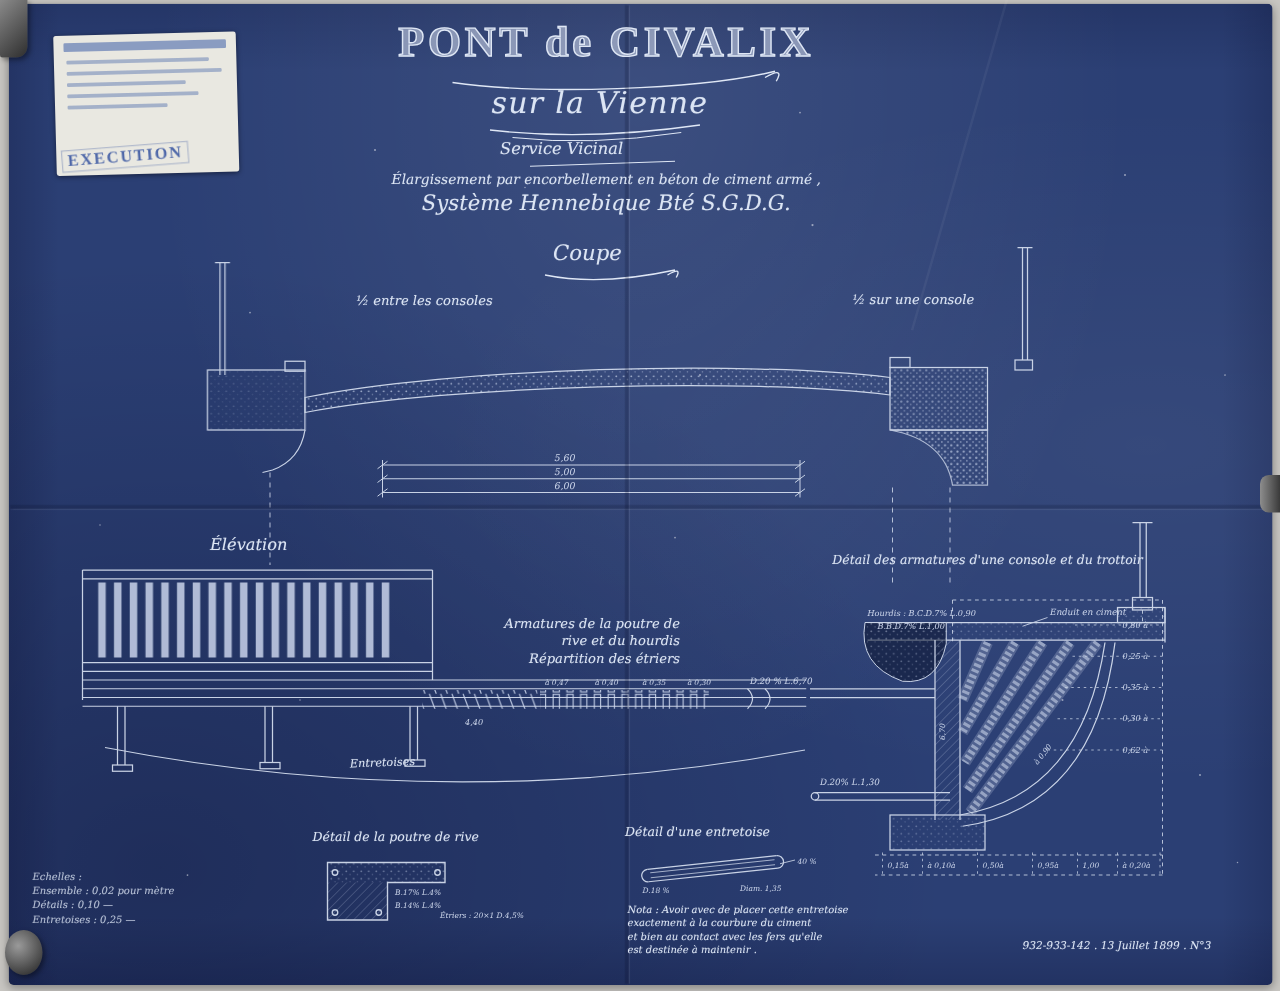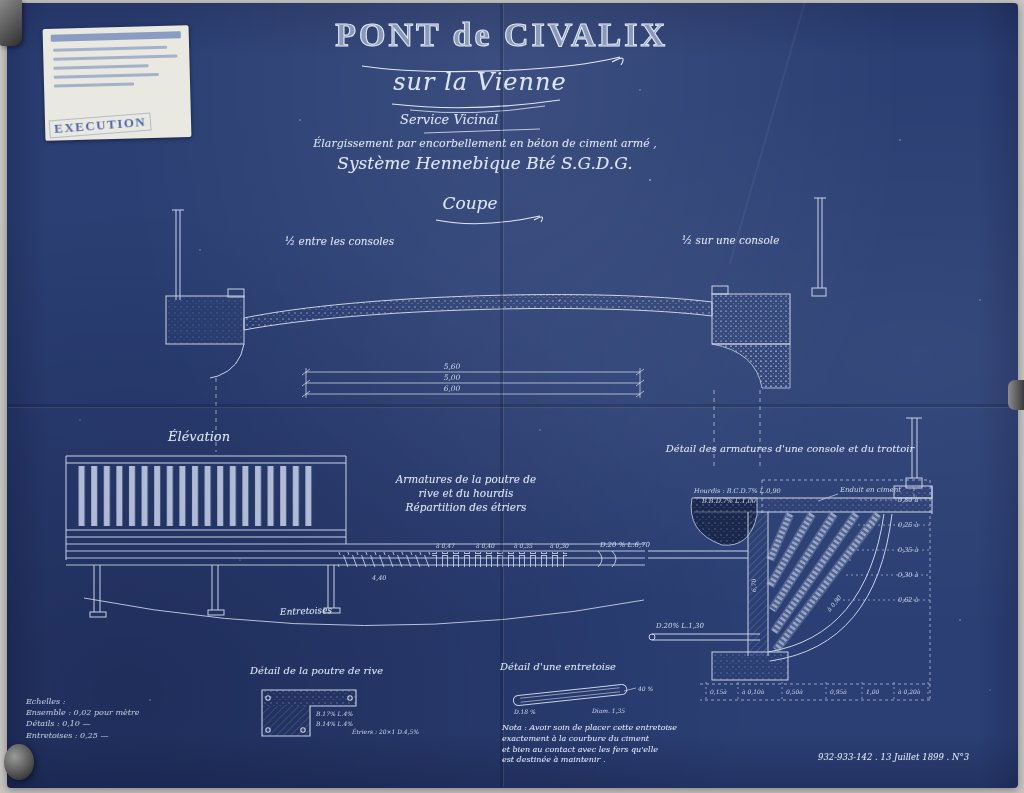--- a/index.html
+++ b/index.html
@@ -17,22 +17,22 @@
   .fold-v{position:absolute;left:500px;top:4px;bottom:6px;width:3px;
     background:rgba(8,14,42,0.22);box-shadow:1px 0 1px rgba(255,255,255,0.10);pointer-events:none;}
   .fold-h{position:absolute;top:404px;left:8px;right:7px;height:3px;
     background:rgba(8,14,42,0.20);box-shadow:0 1px 1px rgba(255,255,255,0.09);pointer-events:none;}
   .crease{position:absolute;left:770px;top:-30px;width:2px;height:300px;transform:rotate(16deg);
     background:rgba(255,255,255,0.05);pointer-events:none;}
   svg#linework{position:absolute;left:0;top:0;}
   svg text{font-family:"DejaVu Serif",serif;font-style:italic;fill:#d7e0f3;stroke:none;}
   .hw{position:absolute;color:#dce5f4;font-style:italic;white-space:nowrap;
       text-shadow:0 0 1px rgba(220,229,244,0.30);}
-  .center{text-align:center;white-space:normal;}
-  #main-title{left:302px;top:16px;width:366px;text-align:right;font-size:34px;font-weight:700;
+  .center{text-align:right;white-space:normal;margin-top:20px;}
+  #main-title{left:302px;top:16px;width:366px;text-align:center;font-size:34px;font-weight:700;
       letter-spacing:3px;font-family:"Liberation Serif",serif;font-style:normal;
       color:rgba(226,233,246,0.30);-webkit-text-stroke:1.1px #dfe7f5;}
   #subtitle{left:380px;top:68px;width:200px;text-align:center;font-size:24px;letter-spacing:1px;}
   #service{left:400px;top:112px;width:160px;font-size:13px;}
   #desc1{left:285px;top:137px;width:400px;text-align:center;font-size:11px;}
   #desc2{left:330px;top:153px;width:310px;text-align:center;font-size:17px;}
   #coupe-label{left:420px;top:193px;width:100px;text-align:center;font-size:17px;}
   #half-left{left:285px;top:235px;font-size:10.5px;}
   #half-right{left:682px;top:234px;font-size:10.5px;}
   #elev-title{left:168px;top:429px;font-size:13px;}
@@ -263,21 +263,21 @@
   <div class="hw center" id="armatures-title">
     <div>Armatures de la poutre de</div>
     <div>rive et du hourdis</div>
     <div>Répartition des étriers</div>
   </div>
   <div class="hw" id="console-title">Détail des armatures d'une console et du trottoir</div>
   <div class="hw" id="entretoises-label">Entretoises</div>
   <div class="hw" id="poutre-title">Détail de la poutre de rive</div>
   <div class="hw" id="entre-title">Détail d'une entretoise</div>
   <div class="hw" id="nota">
-    <div>Nota : Avoir soin de placer cette entretoise</div>
+    <div>Nota : Avoir avec de placer cette entretoise</div>
     <div>exactement à la courbure du ciment</div>
     <div>et bien au contact avec les fers qu'elle</div>
     <div>est destinée à maintenir .</div>
   </div>
   <div class="hw" id="echelles">
     <div>Echelles :</div>
     <div>Ensemble : 0,02 pour mètre</div>
     <div>Détails : 0,10  —</div>
     <div>Entretoises : 0,25  —</div>
   </div>

